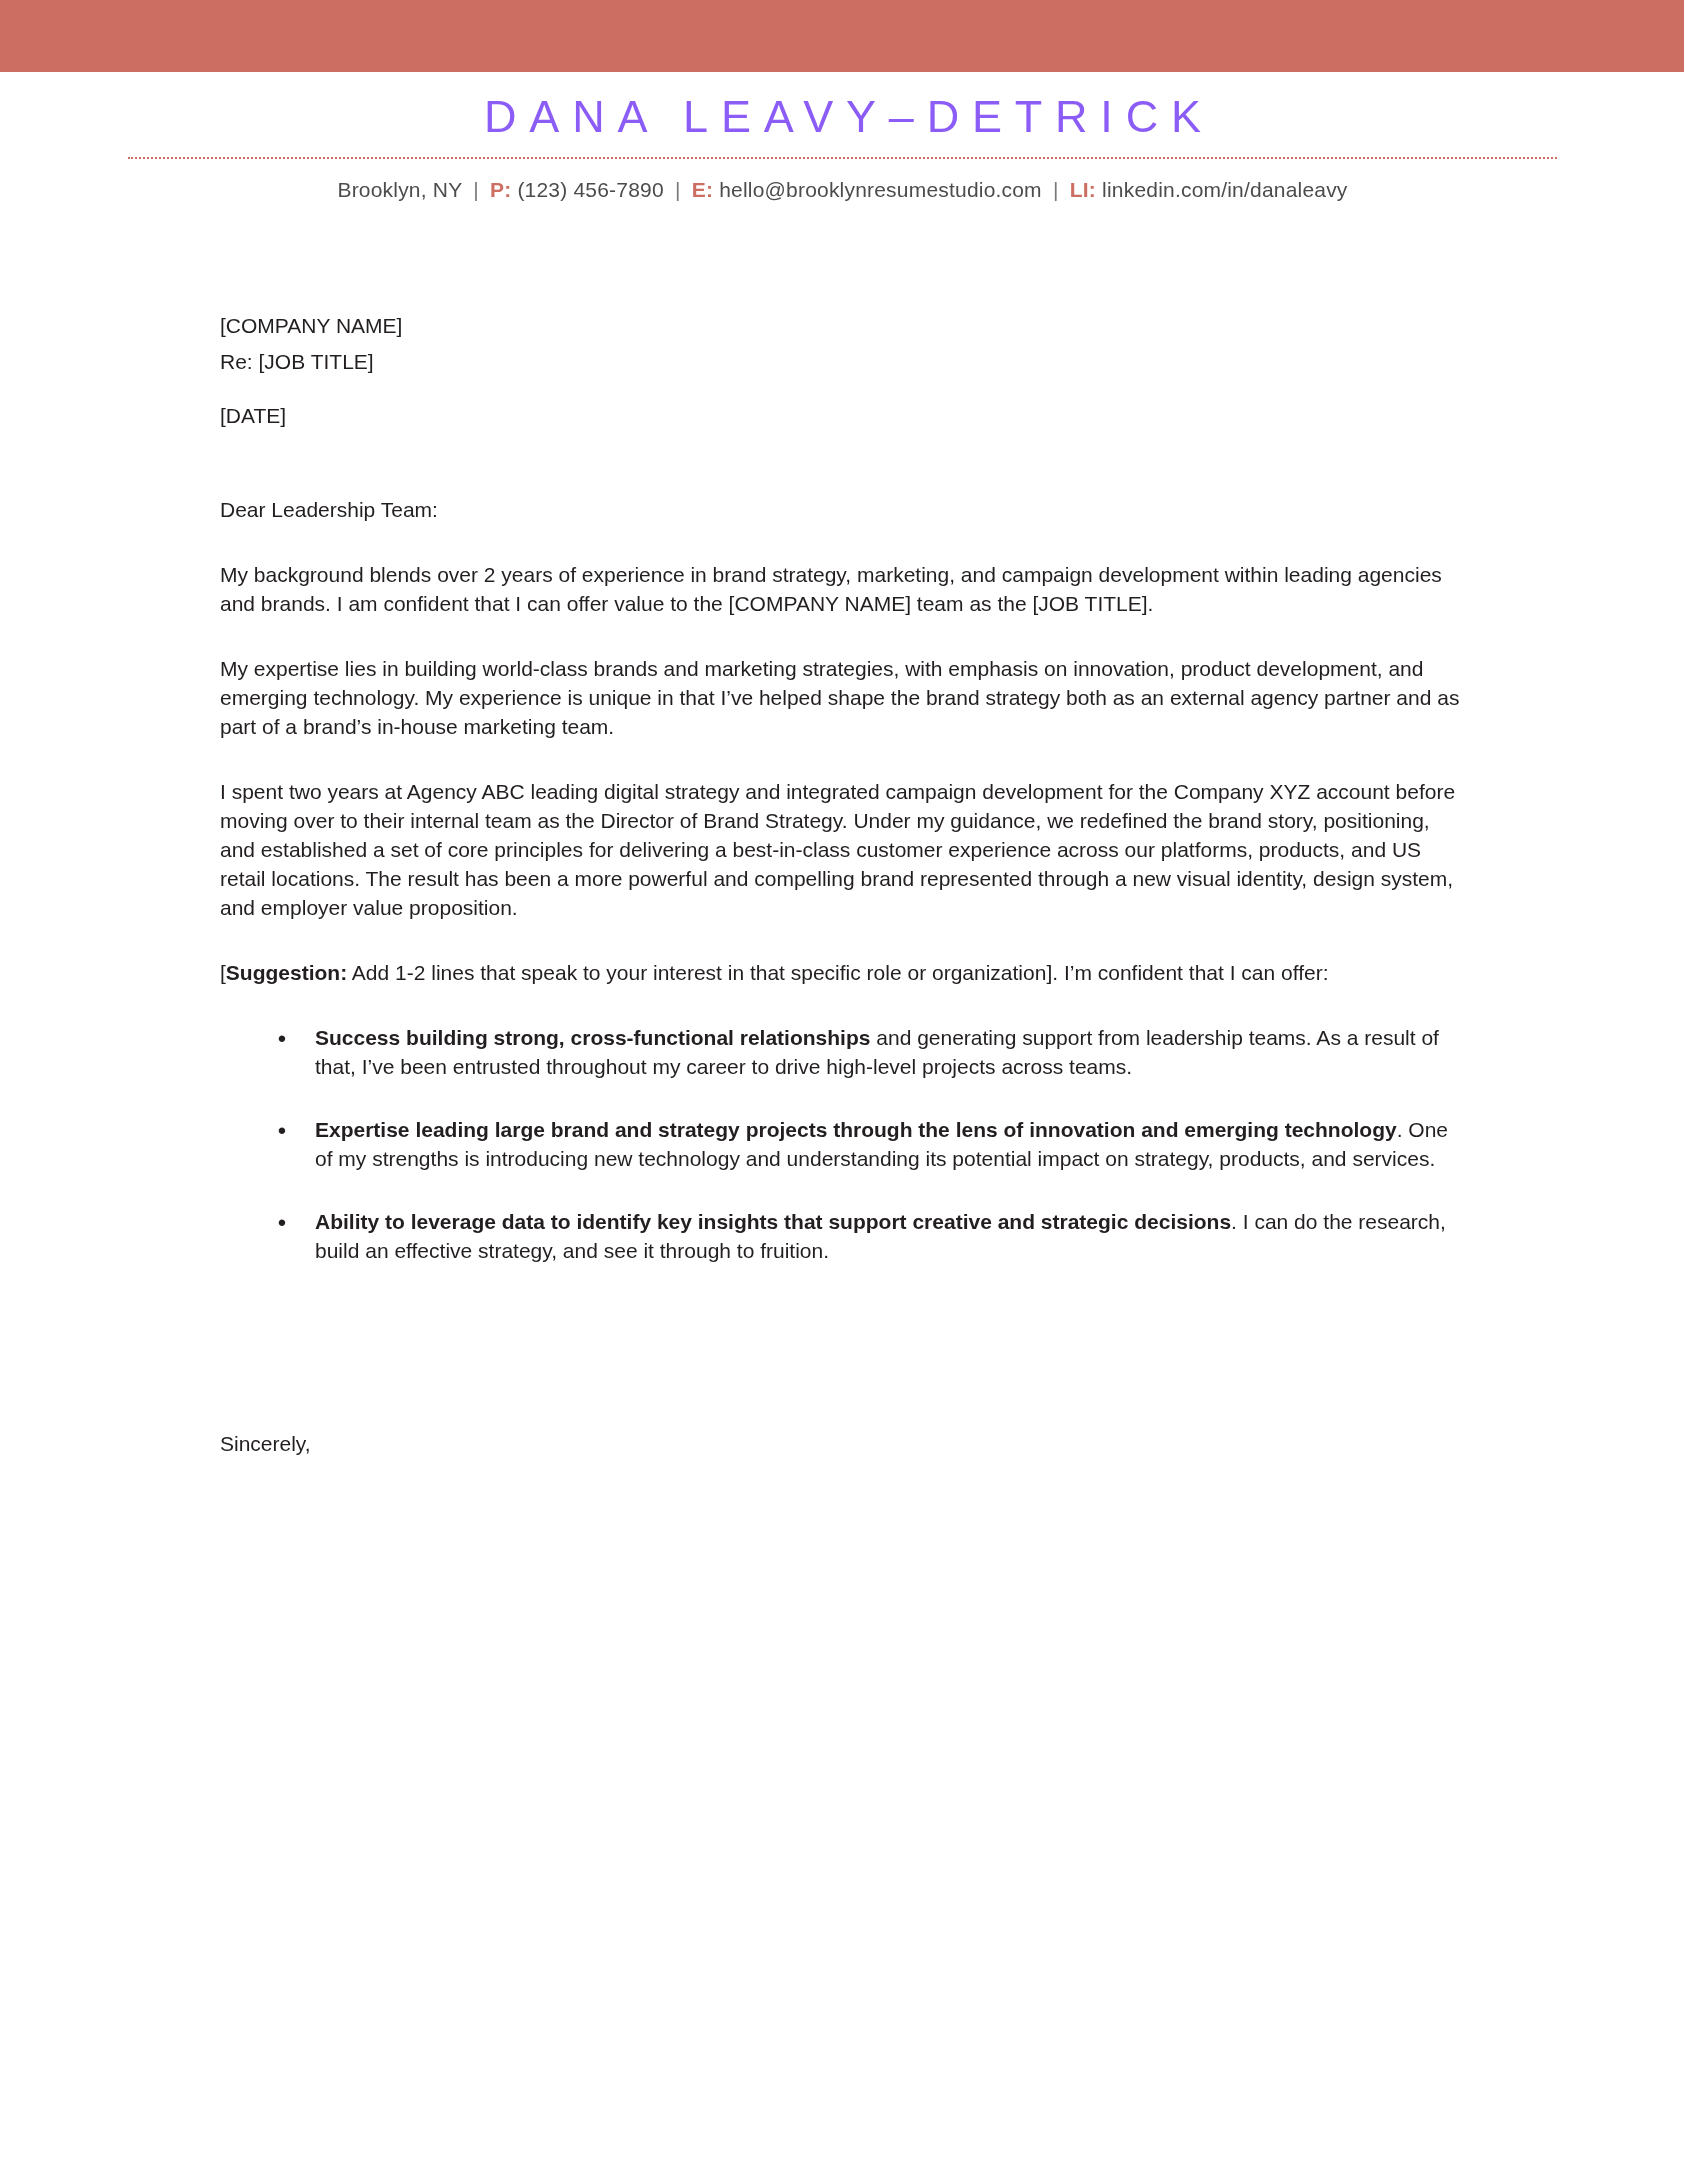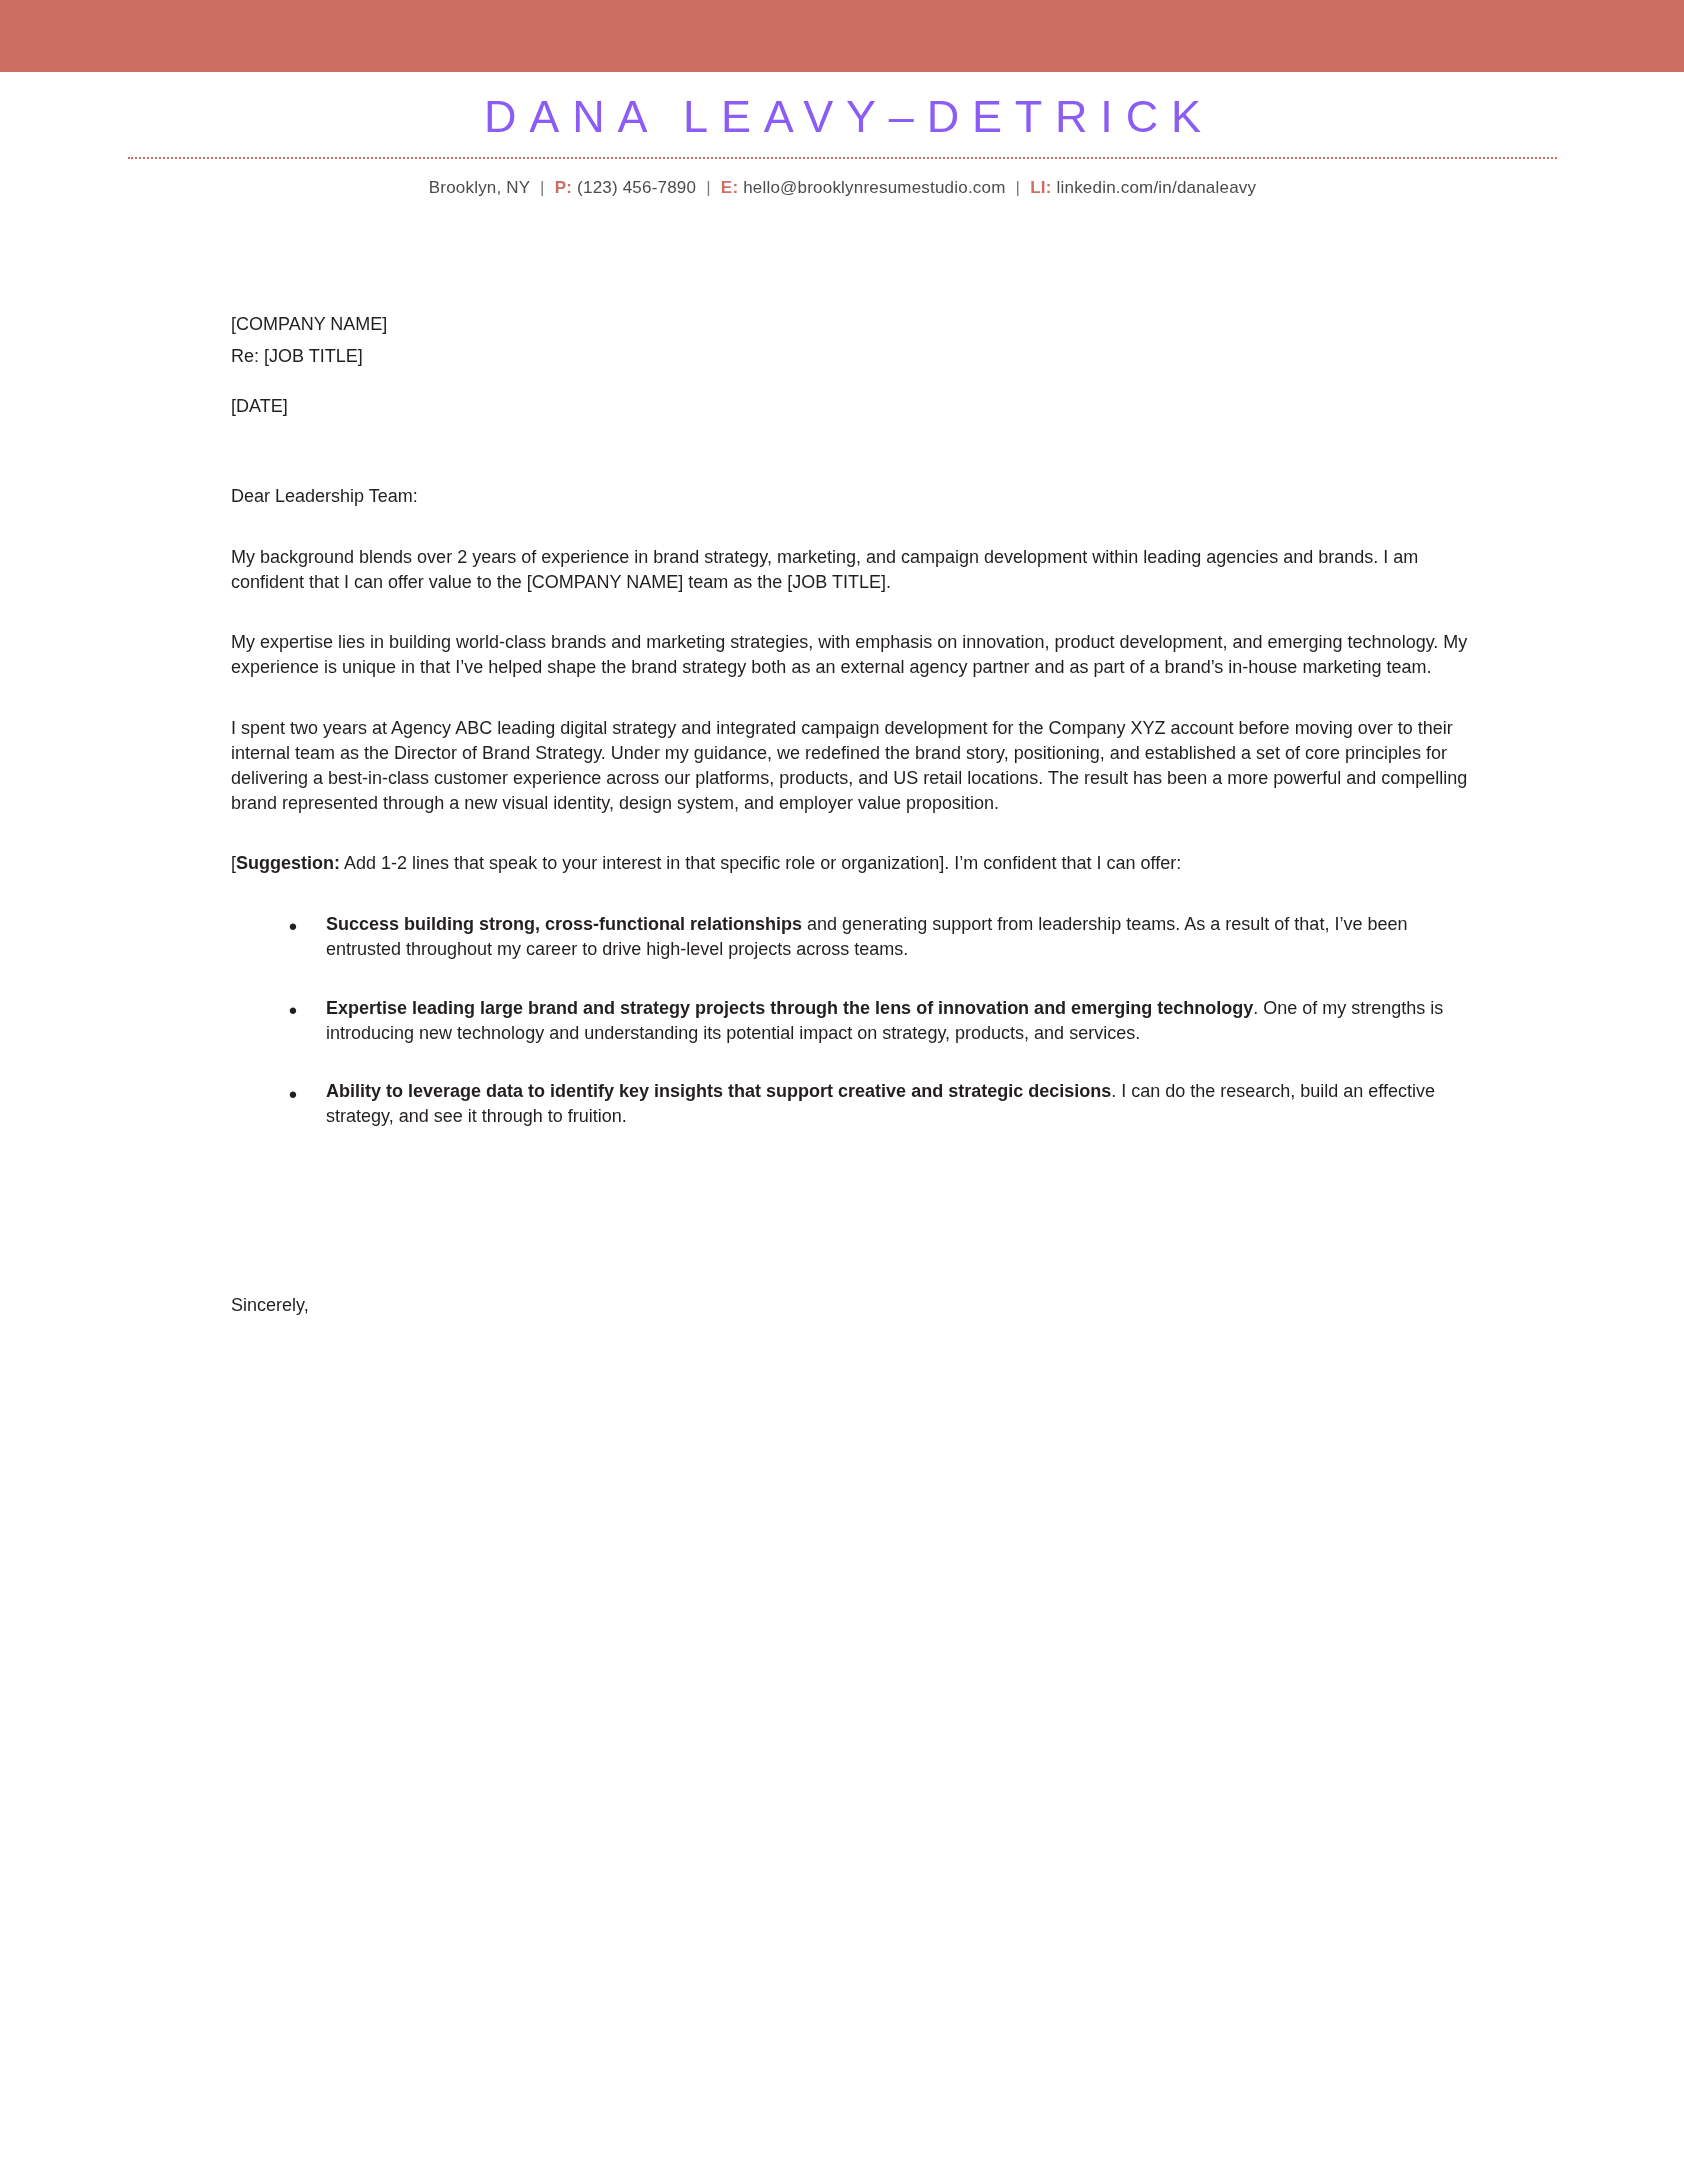--- a/index.html
+++ b/index.html
@@ -54,35 +54,35 @@
   }
 
   .dotted-rule {
     margin: 13.6px 128px 0 128px;
     border-top: 2.6px dotted #cd6e62;
     height: 0;
   }
 
   .contact {
     margin-top: 19px;
-    font-size: 17px;
+    font-size: 21px;
     color: #4c4c4c;
     letter-spacing: 0.2px;
     white-space: nowrap;
   }
   .contact .sep { color: #7a7a7a; padding: 0 5.1px; }
   .contact .lbl { color: #cd6e62; font-weight: bold; }
 
   
   .content {
     position: absolute;
-    left: 231px;
+    left: 220px;
     top: 312px;
     width: 1250px;
-    font-size: 18px;
+    font-size: 21px;
     line-height: 1.38;
     color: #231f20;
   }
 
   .blk { margin: 0 0 0 0; }
 
   .addr-line { margin: 0; }
   .addr-line + .addr-line { margin-top: 6.8px; }
 
   .spacer-sm { height: 25.6px; }

